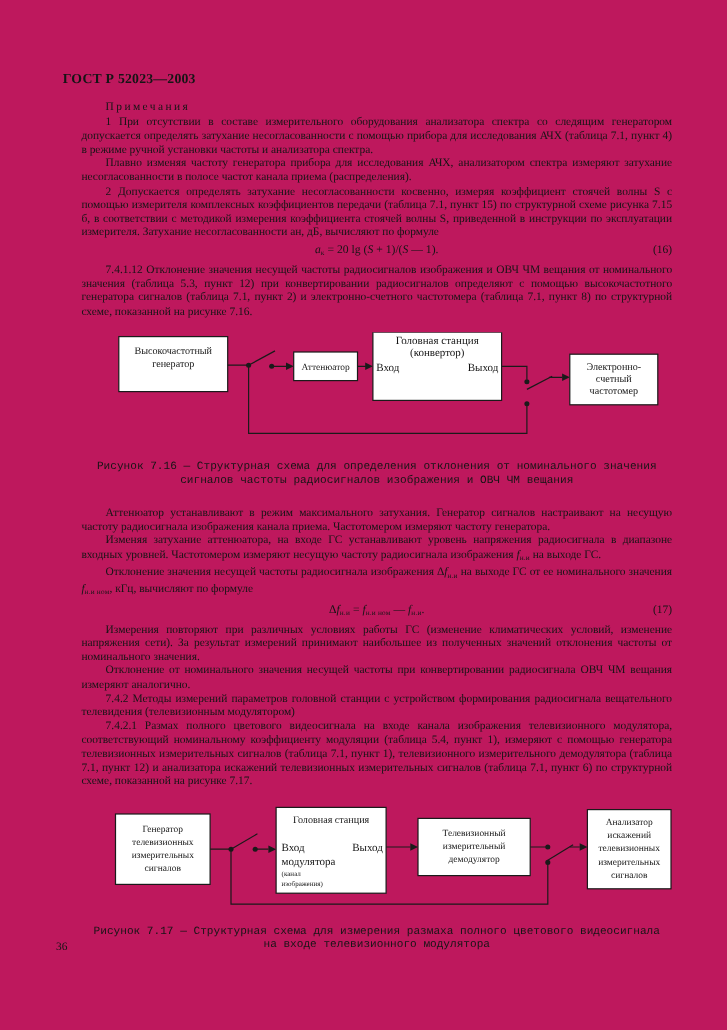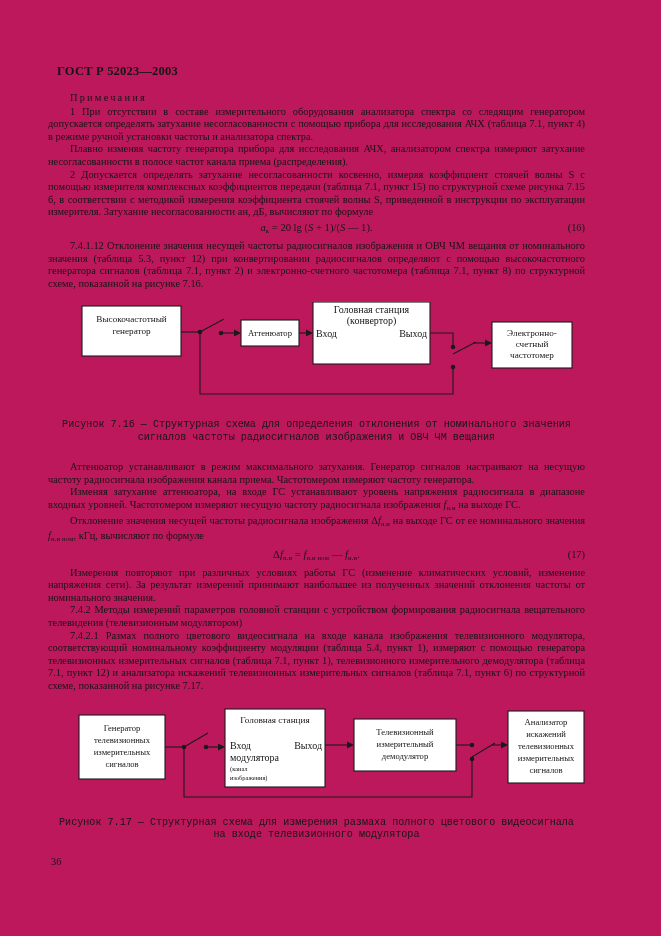--- a/index.html
+++ b/index.html
@@ -20,21 +20,21 @@
     position: absolute;
     left: 57px;
     top: 64px;
     font-family: "Liberation Serif", "DejaVu Serif", serif;
     font-weight: bold;
     font-size: 12.5px;
     letter-spacing: 0.2px;
   }
   .body-col {
     position: absolute;
-    left: 48px;
+    left: 74px;
     top: 92px;
     width: 537px;
   }
   p.txt {
     margin: 0;
     font-size: 10.4px;
     line-height: 12.6px;
     text-align: justify;
     text-indent: 22px;
     hyphens: manual;
@@ -178,20 +178,21 @@
     <p class="txt">Аттенюатор устанавливают в режим максимального затухания. Генератор сигналов настраивают на несущую частоту радиосигнала изображения канала приема. Частотомером измеряют частоту генератора.</p>
     <p class="txt">Изменяя затухание аттенюатора, на входе ГС устанавливают уровень напряжения радиосигнала в диапазоне входных уровней. Частотомером измеряют несущую частоту радиосигнала изображения <i class="v">f</i><sub class="sb">н.и</sub> на выходе ГС.</p>
     <p class="txt">Отклонение значения несущей частоты радиосигнала изображения Δ<i class="v">f</i><sub class="sb">н.и</sub> на выходе ГС от ее номинального значения <i class="v">f</i><sub class="sb">н.и ном</sub>, кГц, вычисляют по формуле</p>
 
     <div class="formula-row">
       <span class="formula-body">Δ<i class="v">f</i><sub class="sb">н.и</sub> = <i class="v">f</i><sub class="sb">н.и ном</sub> — <i class="v">f</i><sub class="sb">н.и</sub>.</span>
       <span class="formula-num">(17)</span>
     </div>
 
     <p class="txt">Измерения повторяют при различных условиях работы ГС (изменение климатических условий, изменение напряжения сети). За результат измерений принимают наибольшее из полученных значений отклонения частоты от номинального значения.</p>
+    <p class="txt">Отклонение от номинального значения несущей частоты при конвертировании радиосигнала ОВЧ ЧМ вещания измеряют аналогично.</p>
     <p class="txt">7.4.2 Методы измерений параметров головной станции с устройством формирования радио­сигнала вещательного телевидения (телевизионным модулятором)</p>
     <p class="txt">7.4.2.1 Размах полного цветового видеосигнала на входе канала изображения телевизионного модулятора, соответствующий номинальному коэффициенту модуляции (таблица 5.4, пункт 1), изме­ряют с помощью генератора телевизионных измерительных сигналов (таблица 7.1, пункт 1), телевизи­онного измерительного демодулятора (таблица 7.1, пункт 12) и анализатора искажений телевизионных измерительных сигналов (таблица 7.1, пункт 6) по структурной схеме, показанной на рисунке 7.17.</p>
 
     <div class="spacer-md"></div>
 
     <div class="fig-wrap">
       <svg width="537" height="100" viewBox="0 0 537 100">
 
         <rect class="bx" x="31" y="10" width="86" height="64"></rect>
         <text class="t85" x="74" y="26" text-anchor="middle">Генератор</text>

